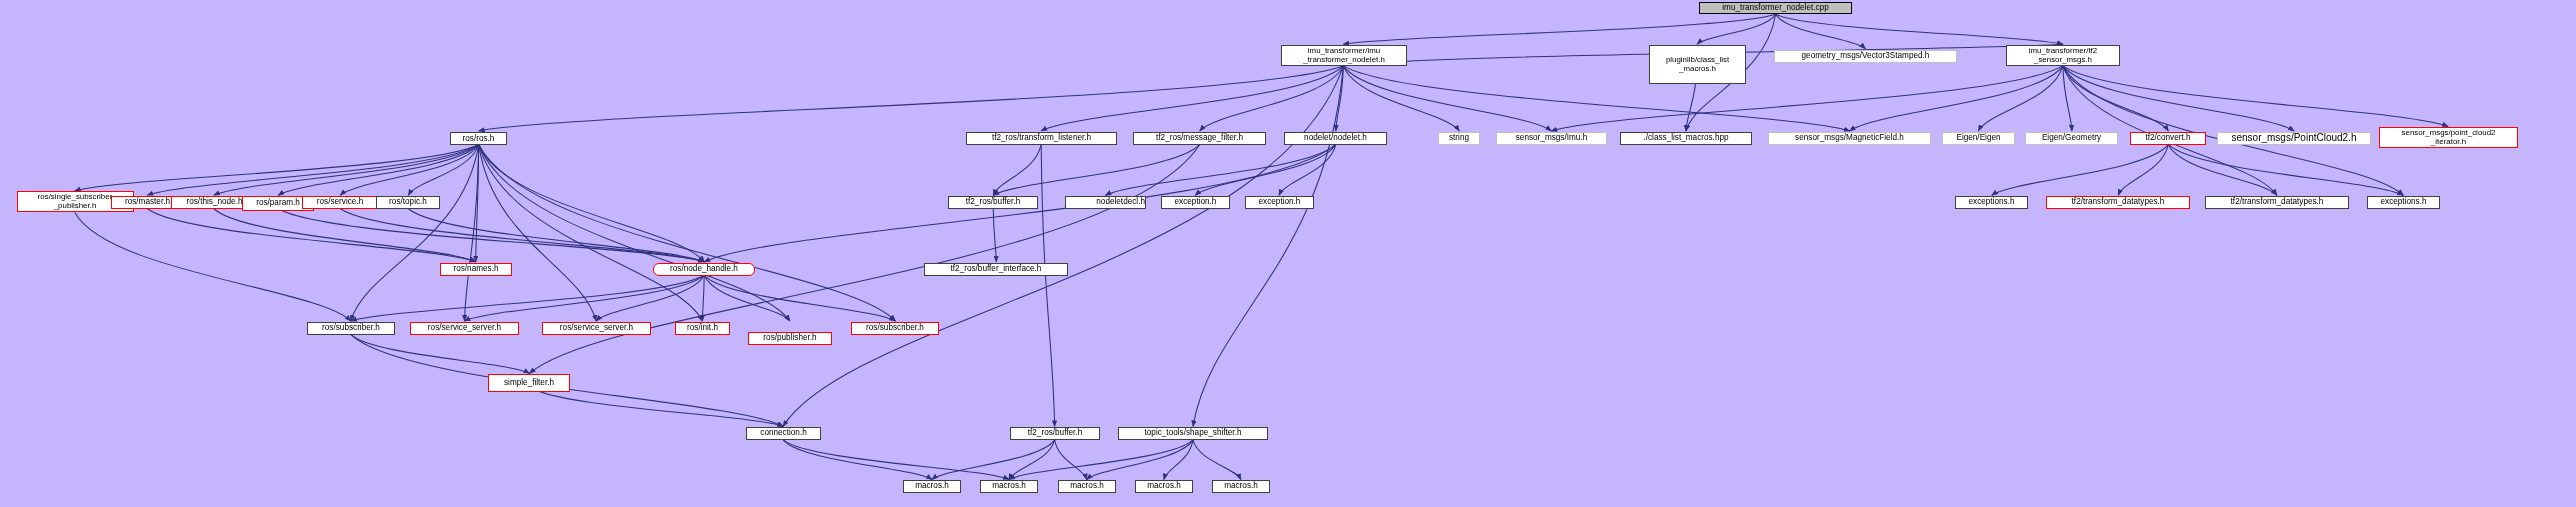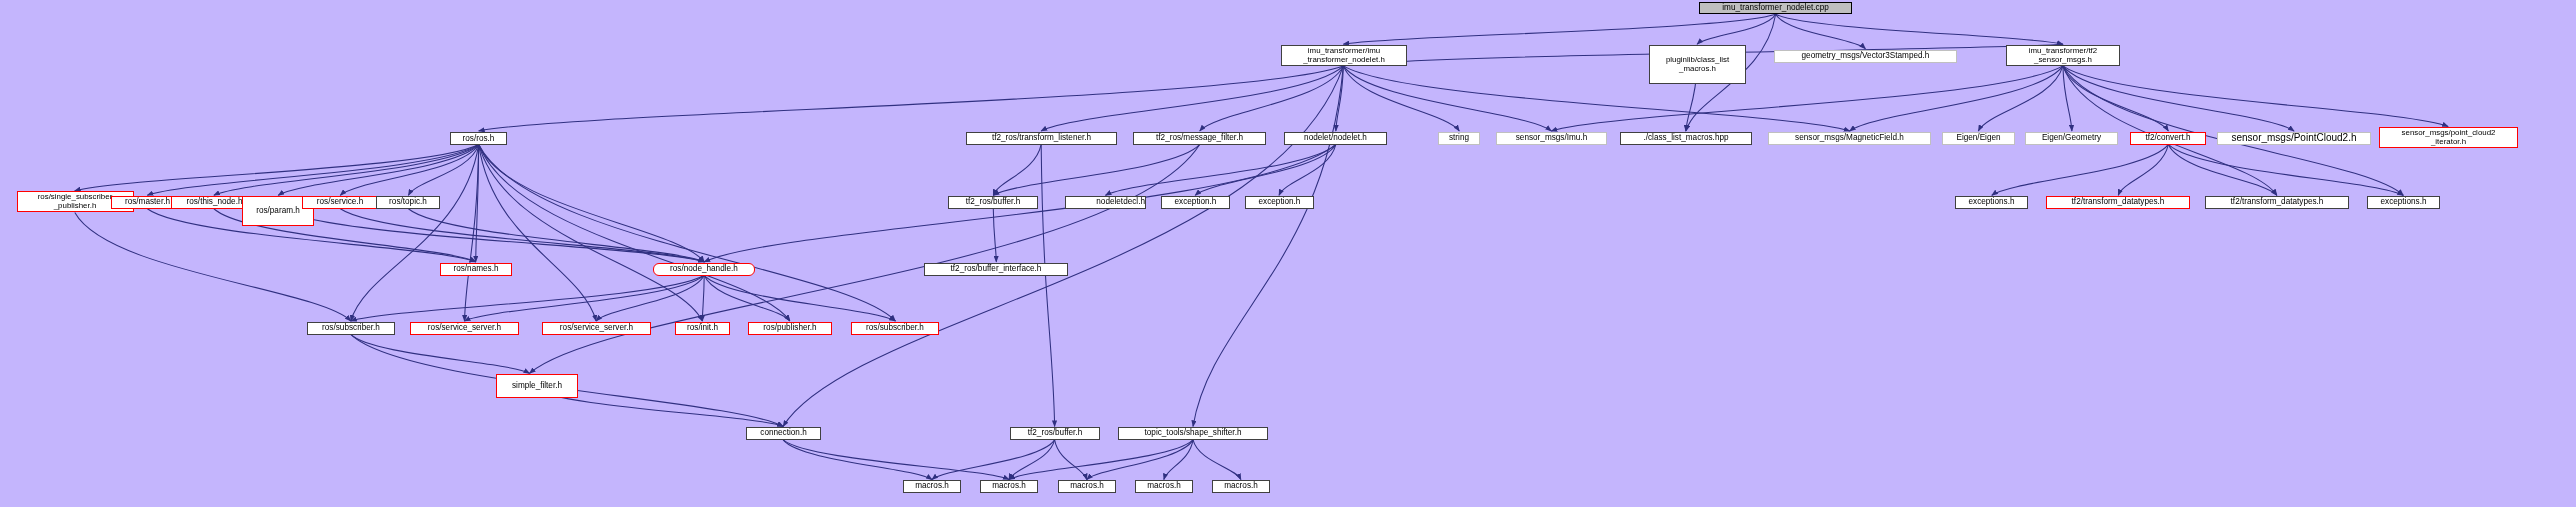--- a/index.html
+++ b/index.html
@@ -126,41 +126,41 @@
       <div class="node b-grey f-white" style="left: 2025px; top: 132px; width: 93px; height: 12.7px; font-size: 8.2px;"><span>Eigen/Geometry</span></div>
       <div class="node b-red f-white" style="left: 2130px; top: 132px; width: 76px; height: 12.7px; font-size: 8.2px;"><span>tf2/convert.h</span></div>
       <div class="node b-grey f-white" style="left: 2217px; top: 132px; width: 154px; height: 12.7px; font-size: 10px;"><span>sensor_msgs/PointCloud2.h</span></div>
       <div class="node b-red f-white" style="left: 2379px; top: 127px; width: 139px; height: 21px; font-size: 7.9px;"><span>sensor_msgs/point_cloud2
 _iterator.h</span></div>
       <div class="node b-dark f-white" style="left: 450px; top: 132px; width: 57px; height: 12.7px; font-size: 8.2px; align-items: flex-end;"><span>ros/ros.h</span></div>
       <div class="node b-red f-white" style="left: 16.5px; top: 191px; width: 117px; height: 21px; font-size: 7.9px;"><span>ros/single_subscriber
 _publisher.h</span></div>
       <div class="node b-red f-white" style="left: 111px; top: 196px; width: 73px; height: 12.7px; font-size: 8.2px;"><span>ros/master.h</span></div>
       <div class="node b-red f-white" style="left: 171px; top: 196px; width: 87px; height: 12.7px; font-size: 8.2px;"><span>ros/this_node.h</span></div>
-      <div class="node b-red f-white" style="left: 242px; top: 196px; width: 72px; height: 30px; font-size: 8.2px;"><span>ros/param.h</span></div>
+      <div class="node b-red f-white" style="left: 242px; top: 196px; width: 72px; height: 15px; font-size: 8.2px;"><span>ros/param.h</span></div>
       <div class="node b-red f-white" style="left: 302px; top: 196px; width: 76px; height: 12.7px; font-size: 8.2px; justify-content: center;"><span>ros/service.h</span></div>
       <div class="node b-dark f-white" style="left: 376px; top: 196px; width: 64px; height: 12.7px; font-size: 8.2px;"><span>ros/topic.h</span></div>
       <div class="node b-dark f-white" style="left: 948px; top: 196px; width: 90px; height: 12.7px; font-size: 8.2px;"><span>tf2_ros/buffer.h</span></div>
       <div class="node b-dark f-white" style="left: 1065px; top: 196px; width: 81px; height: 12.7px; font-size: 8.2px; justify-content: flex-end;"><span>nodeletdecl.h</span></div>
       <div class="node b-dark f-white" style="left: 1161px; top: 196px; width: 69px; height: 12.7px; font-size: 8.2px;"><span>exception.h</span></div>
       <div class="node b-dark f-white" style="left: 1245px; top: 196px; width: 69px; height: 12.7px; font-size: 8.2px;"><span>exception.h</span></div>
       <div class="node b-dark f-white" style="left: 1955px; top: 196px; width: 73px; height: 12.7px; font-size: 8.2px;"><span>exceptions.h</span></div>
       <div class="node b-red f-white" style="left: 2046px; top: 196px; width: 144px; height: 12.7px; font-size: 8.2px;"><span>tf2/transform_datatypes.h</span></div>
       <div class="node b-dark f-white" style="left: 2205px; top: 196px; width: 144px; height: 12.7px; font-size: 8.2px;"><span>tf2/transform_datatypes.h</span></div>
       <div class="node b-dark f-white" style="left: 2367px; top: 196px; width: 73px; height: 12.7px; font-size: 8.2px;"><span>exceptions.h</span></div>
       <div class="node b-red f-white" style="left: 440px; top: 263px; width: 72px; height: 12.7px; font-size: 8.2px;"><span>ros/names.h</span></div>
       <div class="node b-red f-white" style="left: 653px; top: 263px; width: 102px; height: 12.7px; font-size: 8.2px; border-radius: 6px;"><span>ros/node_handle.h</span></div>
       <div class="node b-dark f-white" style="left: 924px; top: 263px; width: 144px; height: 12.7px; font-size: 8.2px;"><span>tf2_ros/buffer_interface.h</span></div>
       <div class="node b-dark f-white" style="left: 307px; top: 322px; width: 88px; height: 12.7px; font-size: 8.2px;"><span>ros/subscriber.h</span></div>
       <div class="node b-red f-white" style="left: 410px; top: 322px; width: 109px; height: 12.7px; font-size: 8.2px;"><span>ros/service_server.h</span></div>
       <div class="node b-red f-white" style="left: 542px; top: 322px; width: 109px; height: 12.7px; font-size: 8.2px;"><span>ros/service_server.h</span></div>
       <div class="node b-red f-white" style="left: 675px; top: 322px; width: 55px; height: 12.7px; font-size: 8.2px;"><span>ros/init.h</span></div>
-      <div class="node b-red f-white" style="left: 748px; top: 322px; width: 84px; height: 12.7px; font-size: 8.2px;"><span>ros/publisher.h</span></div>
+      <div class="node b-red f-white" style="left: 748px; top: 332px; width: 84px; height: 12.7px; font-size: 8.2px;"><span>ros/publisher.h</span></div>
       <div class="node b-red f-white" style="left: 851px; top: 322px; width: 88px; height: 12.7px; font-size: 8.2px;"><span>ros/subscriber.h</span></div>
-      <div class="node b-red f-white" style="left: 488px; top: 374px; width: 82px; height: 24px; font-size: 8.2px; margin-left: 8px;"><span>simple_filter.h</span></div>
+      <div class="node b-red f-white" style="left: 488px; top: 374px; width: 82px; height: 18px; font-size: 8.2px;"><span>simple_filter.h</span></div>
       <div class="node b-dark f-white" style="left: 746px; top: 427px; width: 75px; height: 12.7px; font-size: 8.2px;"><span>connection.h</span></div>
       <div class="node b-dark f-white" style="left: 1010px; top: 427px; width: 90px; height: 12.7px; font-size: 8.2px;"><span>tf2_ros/buffer.h</span></div>
       <div class="node b-dark f-white" style="left: 1118px; top: 427px; width: 150px; height: 12.7px; font-size: 8.2px;"><span>topic_tools/shape_shifter.h</span></div>
       <div class="node b-dark f-white" style="left: 903px; top: 480px; width: 58px; height: 12.7px; font-size: 8.2px;"><span>macros.h</span></div>
       <div class="node b-dark f-white" style="left: 980px; top: 480px; width: 58px; height: 12.7px; font-size: 8.2px;"><span>macros.h</span></div>
       <div class="node b-dark f-white" style="left: 1058px; top: 480px; width: 58px; height: 12.7px; font-size: 8.2px;"><span>macros.h</span></div>
       <div class="node b-dark f-white" style="left: 1135px; top: 480px; width: 58px; height: 12.7px; font-size: 8.2px;"><span>macros.h</span></div>
       <div class="node b-dark f-white" style="left: 1212px; top: 480px; width: 58px; height: 12.7px; font-size: 8.2px;"><span>macros.h</span></div>
     </div>
 </div>

